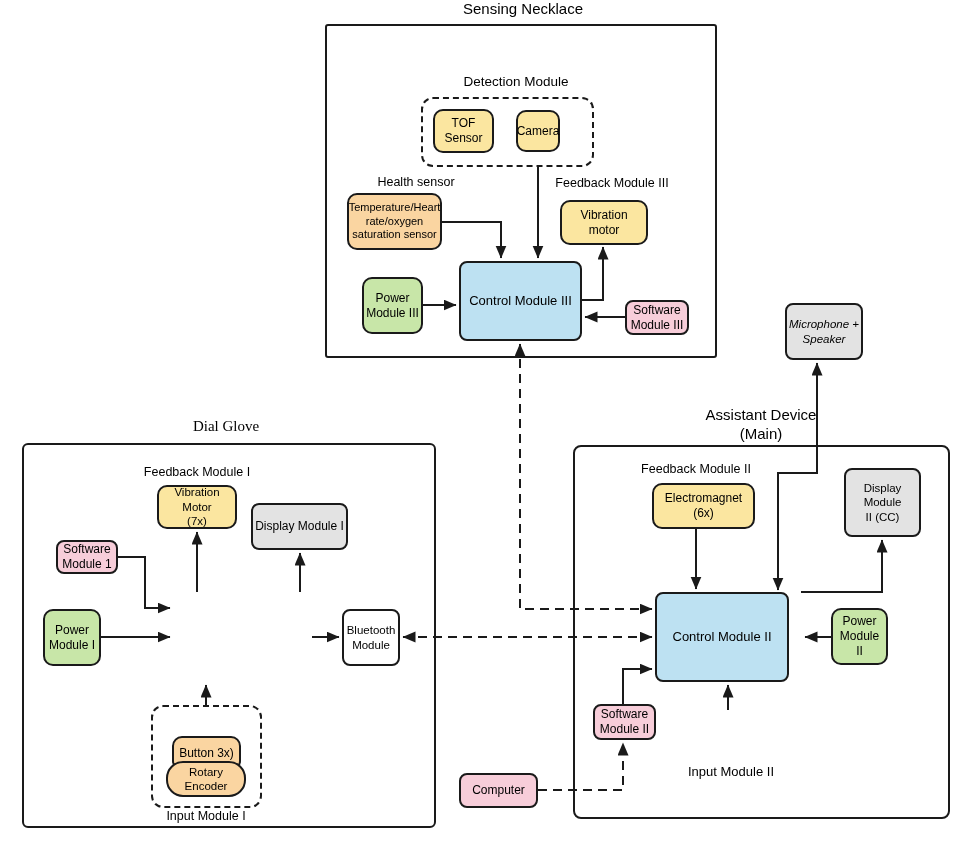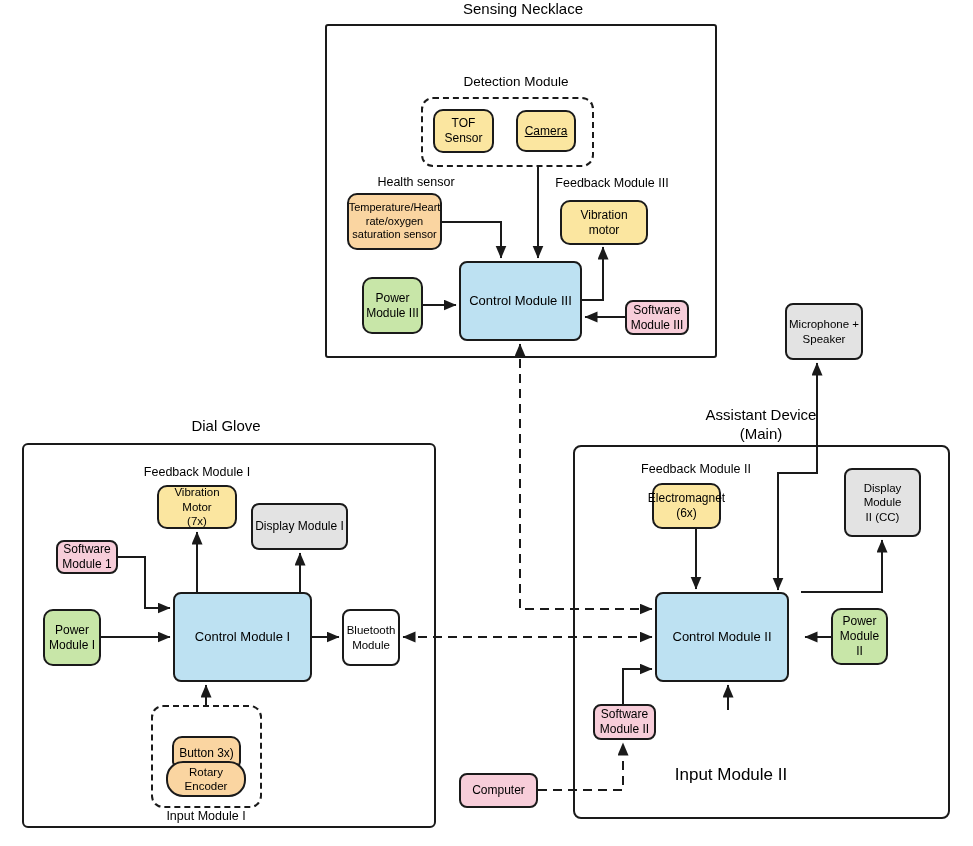--- a/index.html
+++ b/index.html
@@ -53,21 +53,21 @@
       <polyline points="831,637 805,637" fill="none" stroke="#1a1a1a" stroke-width="2" marker-end="url(#ah)"></polyline>
       <polyline points="623,704 623,669 652,669" fill="none" stroke="#1a1a1a" stroke-width="2" marker-end="url(#ah)"></polyline>
       <polyline points="728,710 728,685" fill="none" stroke="#1a1a1a" stroke-width="2" marker-end="url(#ah)"></polyline>
       <polyline points="538,790 623,790 623,743" fill="none" stroke="#1a1a1a" stroke-width="2" stroke-dasharray="9 6" marker-end="url(#ah)"></polyline>
     </svg>
   <div id="boxes">
       <div class="node" style="left: 433px; top: 109px; width: 61px; height: 44px; border-radius: 10px; background: rgb(251, 230, 160);">
         <span>TOF
 Sensor</span>
       </div>
-      <div class="node" style="left: 516px; top: 110px; width: 60px; height: 42px; border-radius: 10px; background: rgb(251, 230, 160); text-decoration: underline;">
+      <div class="node" style="left: 516px; top: 110px; width: 44px; height: 42px; border-radius: 10px; background: rgb(251, 230, 160);">
         <span>Camera</span>
       </div>
       <div class="node" style="left: 347px; top: 193px; width: 95px; height: 57px; border-radius: 10px; background: rgb(250, 213, 161); font-size: 11px;">
         <span>Temperature/Heart
 rate/oxygen
 saturation sensor</span>
       </div>
       <div class="node" style="left: 560px; top: 200px; width: 88px; height: 45px; border-radius: 10px; background: rgb(251, 230, 160);">
         <span>Vibration motor</span>
       </div>
@@ -75,53 +75,50 @@
         <span>Power
 Module III</span>
       </div>
       <div class="node" style="left: 459px; top: 261px; width: 123px; height: 80px; border-radius: 8px; background: rgb(189, 225, 242); font-size: 13px;">
         <span>Control Module III</span>
       </div>
       <div class="node" style="left: 625px; top: 300px; width: 64px; height: 35px; border-radius: 8px; background: rgb(247, 205, 217);">
         <span>Software
 Module III</span>
       </div>
-      <div class="node" style="left: 785px; top: 303px; width: 78px; height: 57px; border-radius: 8px; background: rgb(227, 227, 227); font-size: 11.5px;">
+      <div class="node" style="left: 785px; top: 303px; width: 78px; height: 57px; border-radius: 8px; background: rgb(227, 227, 227); font-size: 11.5px; font-style: italic;">
         <span>Microphone +
 Speaker</span>
       </div>
       <div class="node" style="left: 157px; top: 485px; width: 80px; height: 44px; border-radius: 10px; background: rgb(251, 230, 160); font-size: 11.5px;">
         <span>Vibration Motor
 (7x)</span>
       </div>
       <div class="node" style="left: 251px; top: 503px; width: 97px; height: 47px; border-radius: 8px; background: rgb(227, 227, 227);">
         <span>Display Module I</span>
       </div>
       <div class="node" style="left: 56px; top: 540px; width: 62px; height: 34px; border-radius: 8px; background: rgb(247, 205, 217);">
         <span>Software
 Module 1</span>
       </div>
       <div class="node" style="left: 43px; top: 609px; width: 58px; height: 57px; border-radius: 10px; background: rgb(200, 230, 168);">
         <span>Power
 Module I</span>
       </div>
-      <div class="node" style="left: 173px; top: 592px; width: 139px; height: 90px; border-radius: 8px; background: rgb(189, 225, 242); font-size: 13px;">
-        <span>Control Module I</span>
-      </div>
       <div class="node" style="left: 342px; top: 609px; width: 58px; height: 57px; border-radius: 8px; background: rgb(255, 255, 255); font-size: 11.5px;">
         <span>Bluetooth
 Module</span>
       </div>
       <div class="node" style="left: 172px; top: 716px; width: 69px; height: 35px; border-radius: 10px; background: rgb(250, 213, 161); margin-top: 20px;">
         <span>Button 3x)</span>
       </div>
       <div class="node" style="left: 166px; top: 761px; width: 80px; height: 36px; border-radius: 17px; background: rgb(250, 213, 161); font-size: 11.5px;">
         <span>Rotary Encoder</span>
       </div>
-      <div class="node" style="left: 652px; top: 483px; width: 69px; height: 46px; border-radius: 10px; background: rgb(251, 230, 160);">
+      <div class="node" style="left: 652px; top: 483px; width: 103px; height: 46px; border-radius: 10px; background: rgb(251, 230, 160);">
         <span>Electromagnet
 (6x)</span>
       </div>
       <div class="node" style="left: 844px; top: 468px; width: 77px; height: 69px; border-radius: 8px; background: rgb(227, 227, 227); font-size: 11.5px;">
         <span>Display Module
 II (CC)</span>
       </div>
       <div class="node" style="left: 655px; top: 592px; width: 134px; height: 90px; border-radius: 8px; background: rgb(189, 225, 242); font-size: 13px;">
         <span>Control Module II</span>
       </div>
@@ -133,21 +130,21 @@
         <span>Software
 Module II</span>
       </div>
       <div class="node" style="left: 459px; top: 773px; width: 79px; height: 35px; border-radius: 8px; background: rgb(247, 205, 217);">
         <span>Computer</span>
       </div>
       <div class="flabel" style="left: 523px; top: 0px; font-size: 15px;">Sensing Necklace</div>
       <div class="flabel" style="left: 516px; top: 74px; font-size: 13.5px;">Detection Module</div>
       <div class="flabel" style="left: 416px; top: 175px; font-size: 12.5px;">Health sensor</div>
       <div class="flabel" style="left: 612px; top: 176px; font-size: 12.5px;">Feedback Module III</div>
-      <div class="flabel" style="left: 226px; top: 417px; font-size: 15px;">Dial Glove</div>
+      <div class="flabel" style="left: 226px; top: 417px; font-size: 15px; font-family: Liberation Serif, serif;">Dial Glove</div>
       <div class="flabel" style="left: 197px; top: 465px; font-size: 12.5px;">Feedback Module I</div>
       <div class="flabel" style="left: 761px; top: 406px; font-size: 15px;">Assistant Device
 (Main)</div>
       <div class="flabel" style="left: 696px; top: 462px; font-size: 12.5px;">Feedback Module II</div>
       <div class="flabel" style="left: 206px; top: 809px; font-size: 12.5px;">Input Module I</div>
-      <div class="flabel" style="left: 731px; top: 764px; font-size: 17px;">Input Module II</div>
+      <div class="flabel" style="left: 731px; top: 764px; font-size: 13px;">Input Module II</div>
     </div>
 </div>
 
 </body></html>

